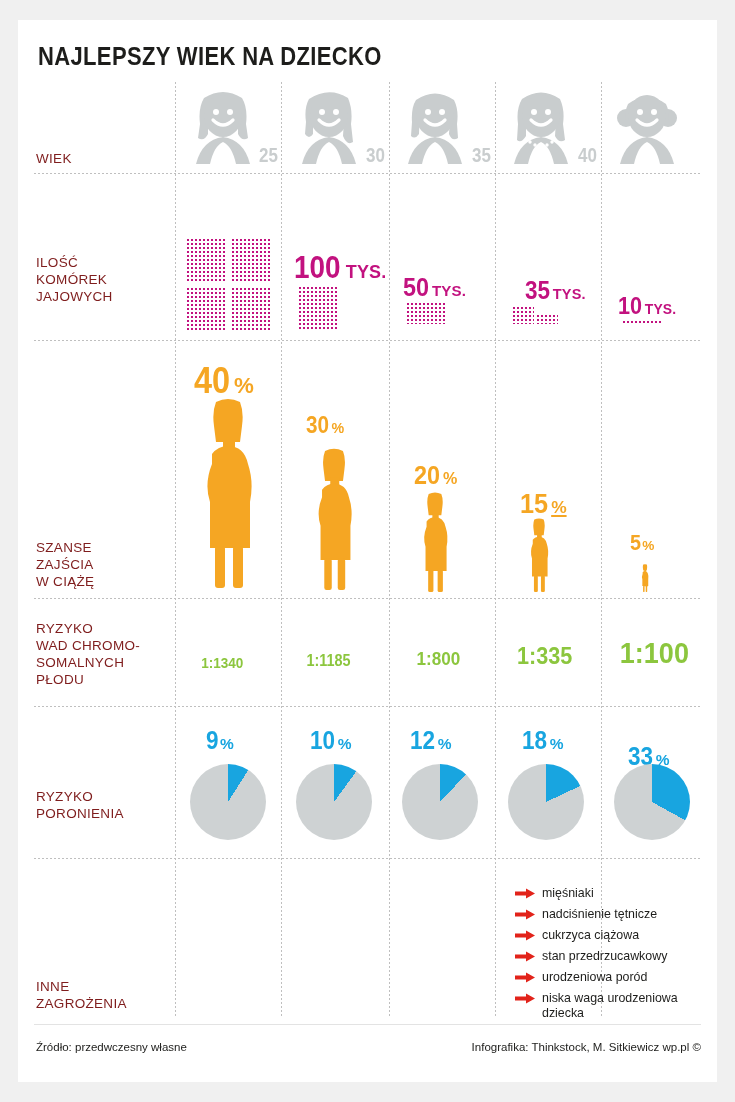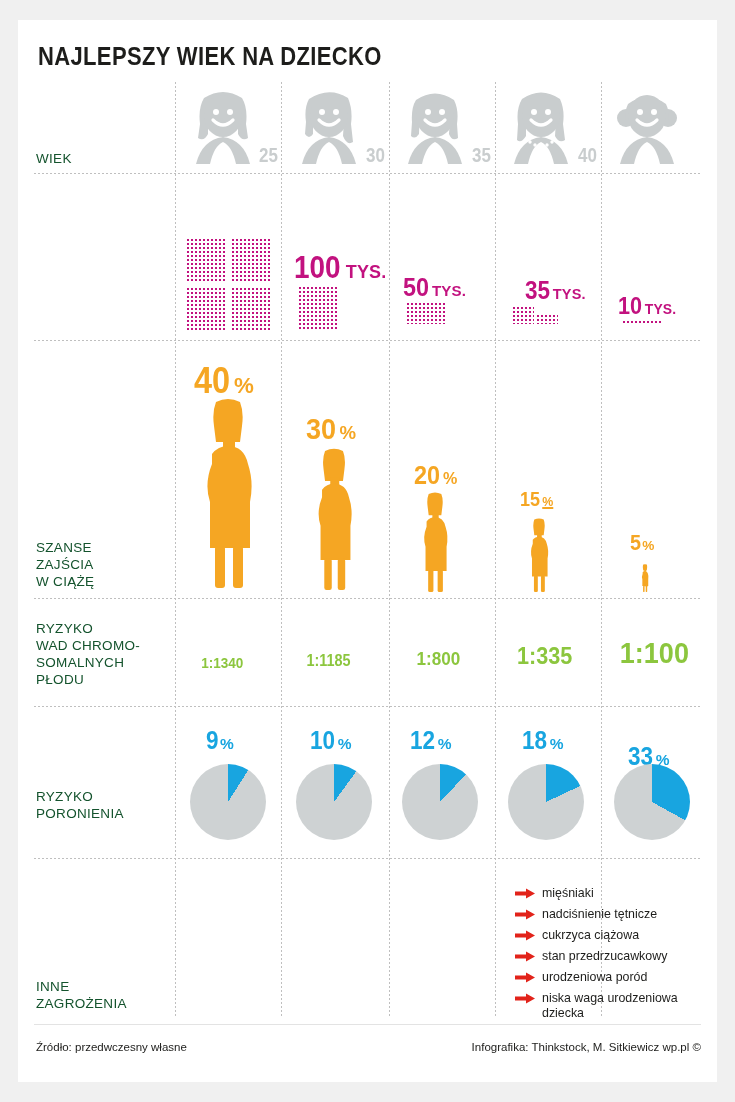--- a/index.html
+++ b/index.html
@@ -38,21 +38,21 @@
     position:absolute;left:16px;width:667px;height:1px;
     background-image:linear-gradient(to right,#bfbfbf 50%,rgba(255,255,255,0) 0%);
     background-size:4px 1px;background-repeat:repeat-x;
   }
   .hline.solid{background:#e3e3e3;background-image:none;}
 
   
   .rowlabel{
     position:absolute;left:18px;
     font-size:13.5px;line-height:17px;
-    color:#14532d;letter-spacing:0.3px;
+    color:#7f1d1d;letter-spacing:0.3px;
     font-family:"Liberation Sans", sans-serif;
     text-transform:uppercase;
     width:140px;
   }
 
   
   .avatar{position:absolute;top:70px;width:66px;height:74px;}
   .agenum{
     position:absolute;top:124px;
     font-size:20px;font-weight:bold;color:#c9cdce;
@@ -229,20 +229,25 @@
       <path d="M23 30 Q33 40 43 30" stroke="#ffffff" stroke-width="3.2" fill="none" stroke-linecap="round"></path>
       <path d="M33 52 Q24 56 20 74 L46 74 Q42 56 33 52Z"></path>
     </g>
   </svg>
 
   <div class="agenum" style="left:241px;">25</div>
   <div class="agenum" style="left:348px;">30</div>
   <div class="agenum" style="left:454px;">35</div>
   <div class="agenum" style="left:560px;">40</div>
 
+  <div class="rowlabel" style="top:234px;">
+    <div>ILOŚĆ</div>
+    <div>KOMÓREK</div>
+    <div>JAJOWYCH</div>
+  </div>
 
   <div class="dotgrid" style="left:168px;top:218px;">
     <div class="dotblock" style="position:absolute;left:0;top:0;width:40px;height:44px;"></div>
     <div class="dotblock" style="position:absolute;left:45px;top:0;width:40px;height:44px;"></div>
     <div class="dotblock" style="position:absolute;left:0;top:49px;width:40px;height:44px;"></div>
     <div class="dotblock" style="position:absolute;left:45px;top:49px;width:40px;height:44px;"></div>
   </div>
 
   <div class="eggval" style="left:276px;top:230px;font-size:31px;">
     <span class="eggnum">100</span><span class="unit">TYS.</span>
@@ -285,21 +290,21 @@
   <svg class="preg" style="left:178px;top:378px;width:64px;height:190px;" viewBox="0 0 64 190">
     <g fill="#f5a623">
       <path d="M20 4 Q32 -2 44 4 Q48 14 46 28 L44 44 L20 44 L18 28 Q16 14 20 4Z"></path>
       <rect x="27" y="40" width="12" height="12"></rect>
       <path d="M16 56 Q22 48 32 48 Q48 48 52 66 Q58 84 54 104 L54 150 L14 150 L14 104 Q8 86 16 66Z"></path>
       <rect x="19" y="148" width="10" height="42" rx="3"></rect>
       <rect x="37" y="148" width="10" height="42" rx="3"></rect>
     </g>
   </svg>
 
-  <div class="pctlabel" style="left:288px;top:392px;font-size:30px;">
+  <div class="pctlabel" style="left:288px;top:392px;font-size:23px;">
     <span class="num">30</span><span class="sym">%</span>
   </div>
   <svg class="preg" style="left:292px;top:428px;width:48px;height:142px;" viewBox="0 0 64 190">
     <g fill="#f5a623">
       <path d="M20 4 Q32 -2 44 4 Q48 14 46 28 L44 44 L20 44 L18 28 Q16 14 20 4Z"></path>
       <rect x="27" y="40" width="12" height="12"></rect>
       <path d="M16 56 Q22 48 32 48 Q48 48 52 66 Q58 84 54 104 L54 150 L14 150 L14 104 Q8 86 16 66Z"></path>
       <rect x="19" y="148" width="10" height="42" rx="3"></rect>
       <rect x="37" y="148" width="10" height="42" rx="3"></rect>
     </g>
@@ -311,21 +316,21 @@
   <svg class="preg" style="left:400px;top:472px;width:34px;height:100px;" viewBox="0 0 64 190">
     <g fill="#f5a623">
       <path d="M20 4 Q32 -2 44 4 Q48 14 46 28 L44 44 L20 44 L18 28 Q16 14 20 4Z"></path>
       <rect x="27" y="40" width="12" height="12"></rect>
       <path d="M16 56 Q22 48 32 48 Q48 48 52 66 Q58 84 54 104 L54 150 L14 150 L14 104 Q8 86 16 66Z"></path>
       <rect x="19" y="148" width="10" height="42" rx="3"></rect>
       <rect x="37" y="148" width="10" height="42" rx="3"></rect>
     </g>
   </svg>
 
-  <div class="pctlabel" style="left:502px;top:468px;font-size:20px;text-decoration:underline;">
+  <div class="pctlabel" style="left:502px;top:468px;font-size:28px;text-decoration:underline;">
     <span class="num">15</span><span class="sym">%</span>
   </div>
   <svg class="preg" style="left:508px;top:498px;width:26px;height:74px;" viewBox="0 0 64 190">
     <g fill="#f5a623">
       <path d="M20 4 Q32 -2 44 4 Q48 14 46 28 L44 44 L20 44 L18 28 Q16 14 20 4Z"></path>
       <rect x="27" y="40" width="12" height="12"></rect>
       <path d="M16 56 Q22 48 32 48 Q48 48 52 66 Q58 84 54 104 L54 150 L14 150 L14 104 Q8 86 16 66Z"></path>
       <rect x="19" y="148" width="10" height="42" rx="3"></rect>
       <rect x="37" y="148" width="10" height="42" rx="3"></rect>
     </g>

